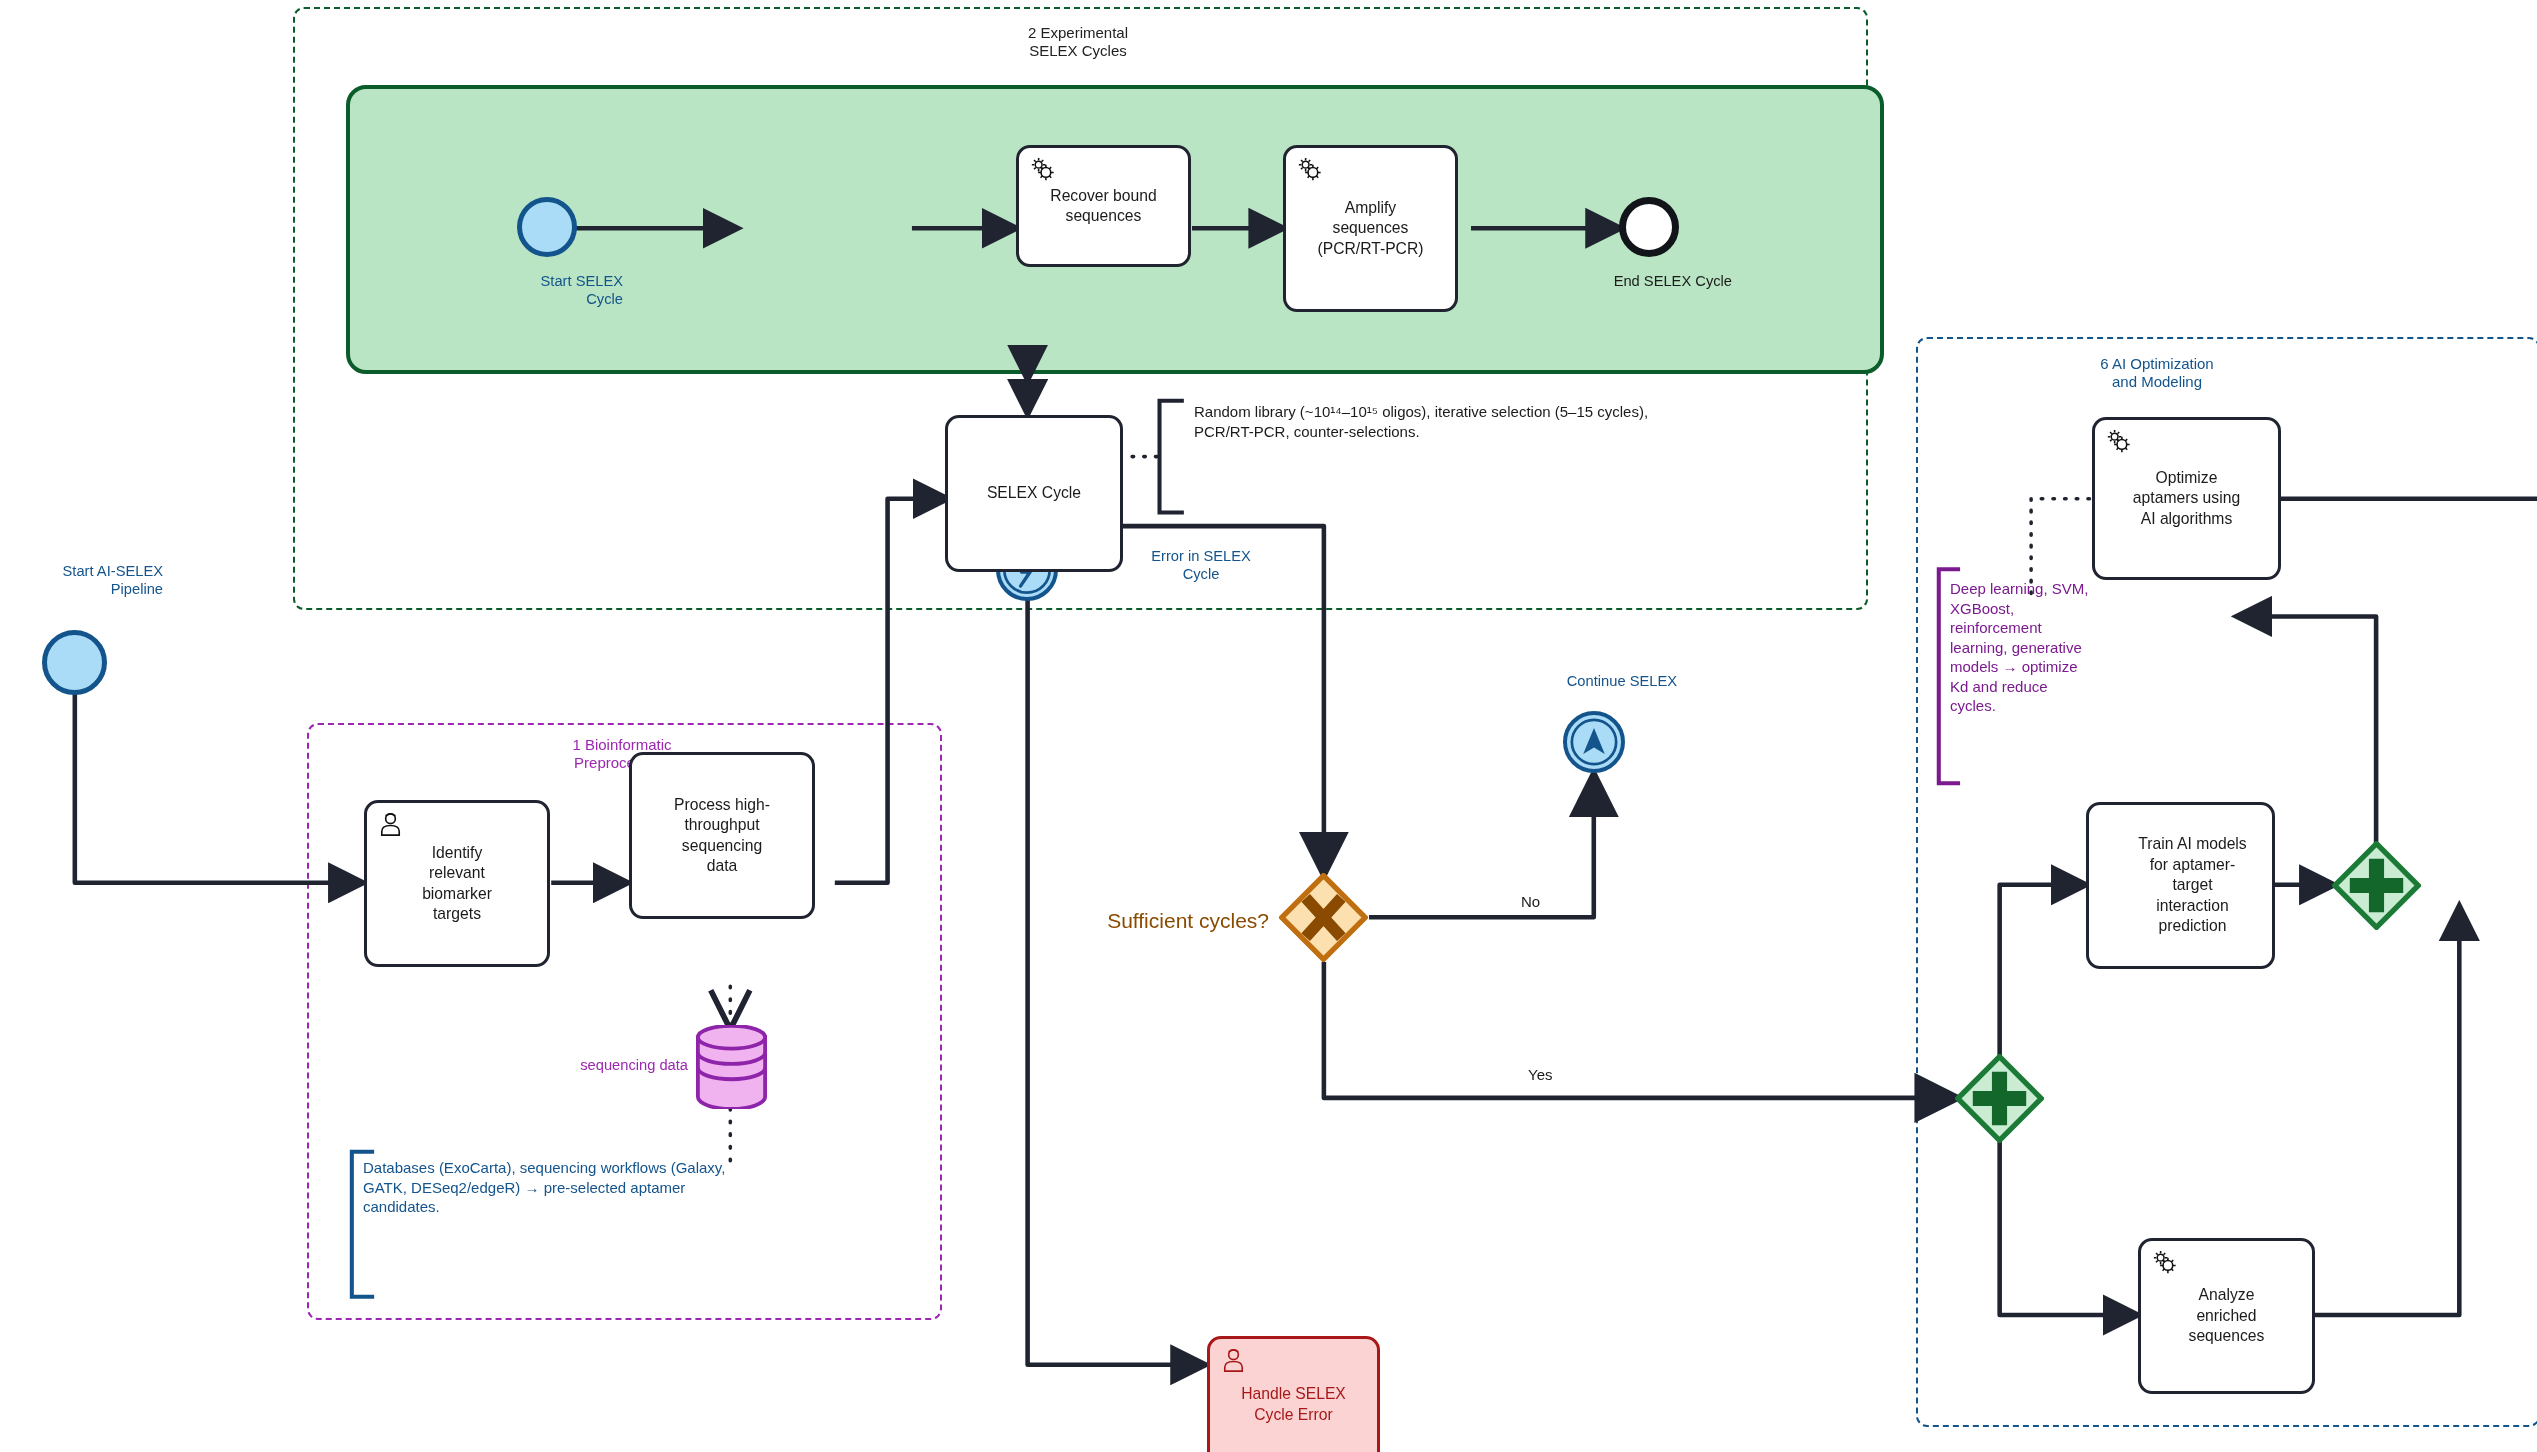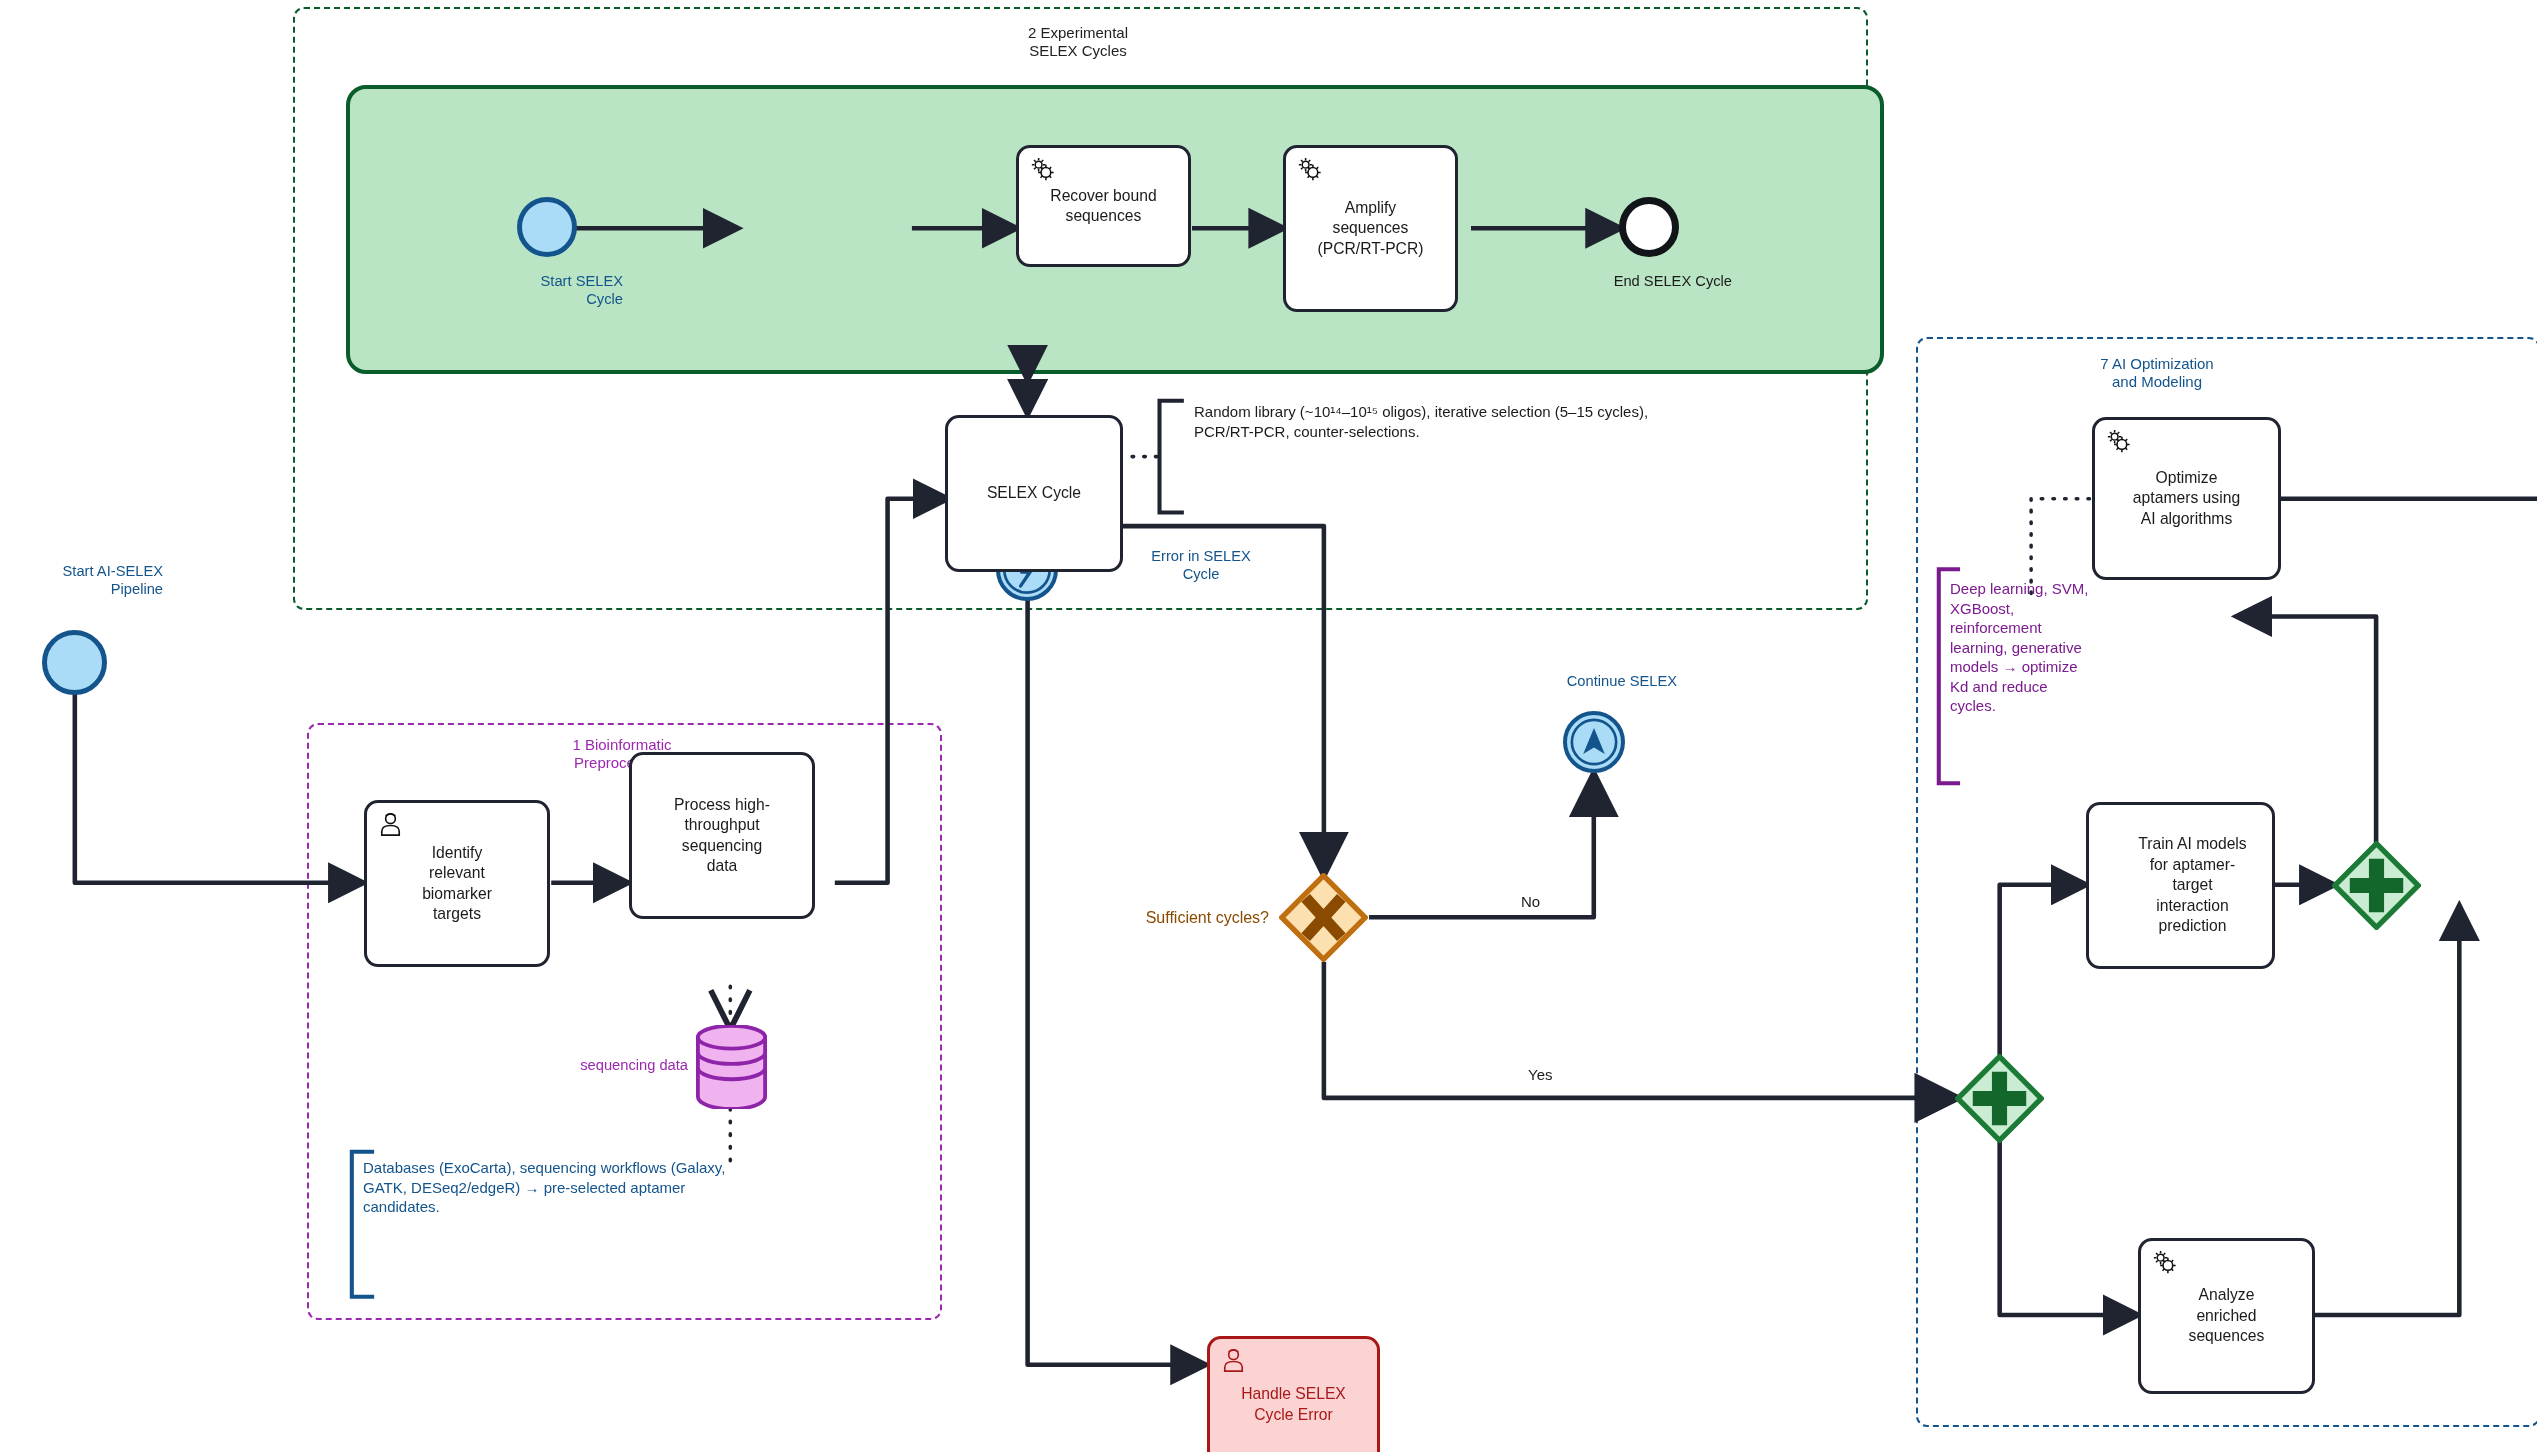--- a/index.html
+++ b/index.html
@@ -22,21 +22,21 @@
   .task.err{border-color:#a81818;background:#fbd3d3;}
   .task.err .task-label{color:#a81818;}
   .task-icon{position:absolute;left:8px;top:6px;width:31px;height:31px;}
 
   
   .event{position:absolute;border-radius:50%;box-sizing:border-box;}
   .ev-label{position:absolute;text-align:right;font-size:14.7px;line-height:1.25;white-space:pre-line;}
 
   
   .gw{position:absolute;}
-  .gw-label{position:absolute;font-size:16px;white-space:pre-line;line-height:1.25;}
+  .gw-label{position:absolute;font-size:21px;white-space:pre-line;line-height:1.25;}
 
   
   .flow-label{position:absolute;font-size:15px;color:#1b1b1b;}
 
   
   .anno{position:absolute;font-size:15px;line-height:1.30;white-space:pre-line;}
 
   
   .ds-label{position:absolute;font-size:14.7px;color:#9c27b0;}
 </style>
@@ -47,21 +47,21 @@
 
   <div class="group" style="left:307px;top:723px;width:631px;height:593px;border:2.5px dashed #9c27b0;"></div>
   <div class="group-label" style="left:508px;top:736px;width:228px;color:#9c27b0;">1 Bioinformatic
 Preprocessing</div>
 
   <div class="group" style="left:293px;top:7px;width:1571px;height:599px;border:2.5px dashed #0a5c2b;"></div>
   <div class="group-label" style="left:964px;top:24px;width:228px;color:#222;">2 Experimental
 SELEX Cycles</div>
 
   <div class="group" style="left:1916px;top:337px;width:620px;height:1086px;border:2.5px dashed #14548c;"></div>
-  <div class="group-label" style="left:2035px;top:355px;width:244px;color:#14548c;">7 AI Optimization
+  <div class="group-label" style="left:2035px;top:355px;width:244px;color:#14548c;">6 AI Optimization
 and Modeling</div>
 
   <div class="subproc" style="left:346px;top:85px;width:1538px;height:289px;background:#b9e5c4;border:4px solid #0a5c2b;box-sizing:border-box;"></div>
 
   <svg class="layer" viewBox="0 0 6405 2862" width="3251" height="1452">
     <defs>
       <marker id="ar" markerWidth="9" markerHeight="9" refX="7.2" refY="4.5" orient="auto" markerUnits="strokeWidth">
         <path d="M0,0 L9,4.5 L0,9 z" fill="#1f2430"></path>
       </marker>
       <marker id="arS" markerWidth="11" markerHeight="11" refX="9" refY="5.5" orient="auto" markerUnits="strokeWidth">

